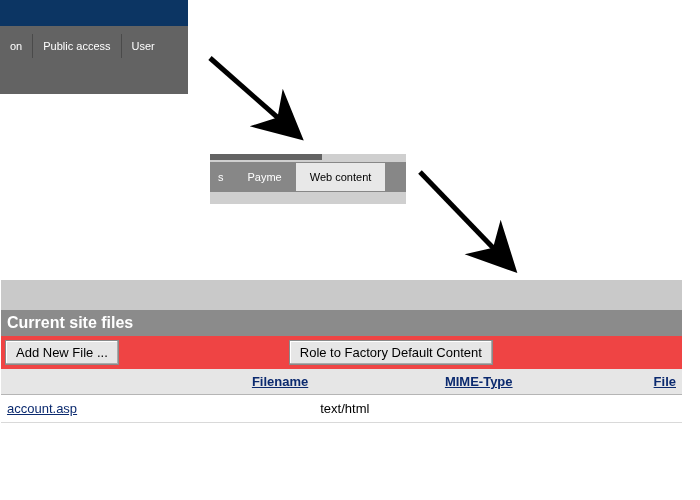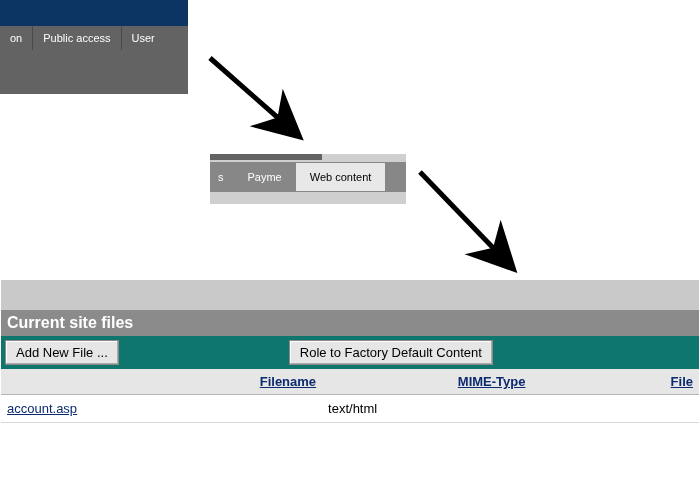--- a/index.html
+++ b/index.html
@@ -20,21 +20,21 @@
   }
   .nav-top {
     background: #0c3563;
     height: 26px;
   }
   .nav-tabs {
     background: #636363;
     height: 42px;
     display: flex;
     align-items: flex-start;
-    padding-top: 0;
+    padding-top: 8px;
     color: #fff;
   }
   .nav-tab-item {
     padding: 6px 10px;
     font-size: 11px;
     border-right: 1px solid #4a4a4a;
     white-space: nowrap;
   }
   .nav-tail {
     background: #636363;
@@ -67,36 +67,36 @@
     color: #fff;
     white-space: nowrap;
   }
   .subnav-item.active {
     background: #e8e8e8;
     color: #000;
   }
   
   .panel {
     position: absolute;
-    top: 280px; left: 1px; right: 1px;
+    top: 280px; left: 1px; right: 18px;
   }
   .panel-spacer {
     background: #c9c9c9;
     height: 30px;
   }
   .panel-title {
     background: #8b8b8b;
     color: #fff;
     font-weight: bold;
     font-size: 16px;
     padding: 4px 6px;
     font-family: Verdana, sans-serif;
   }
   .panel-toolbar {
-    background: #0f766e;
+    background: #ef4444;
     padding: 4px 4px;
     display: flex;
     gap: 170px;
   }
   .winbtn {
     font-family: inherit;
     font-size: 13px;
     padding: 4px 10px;
     background: #e6e6e6;
     border: 1px solid #8a8a8a;

